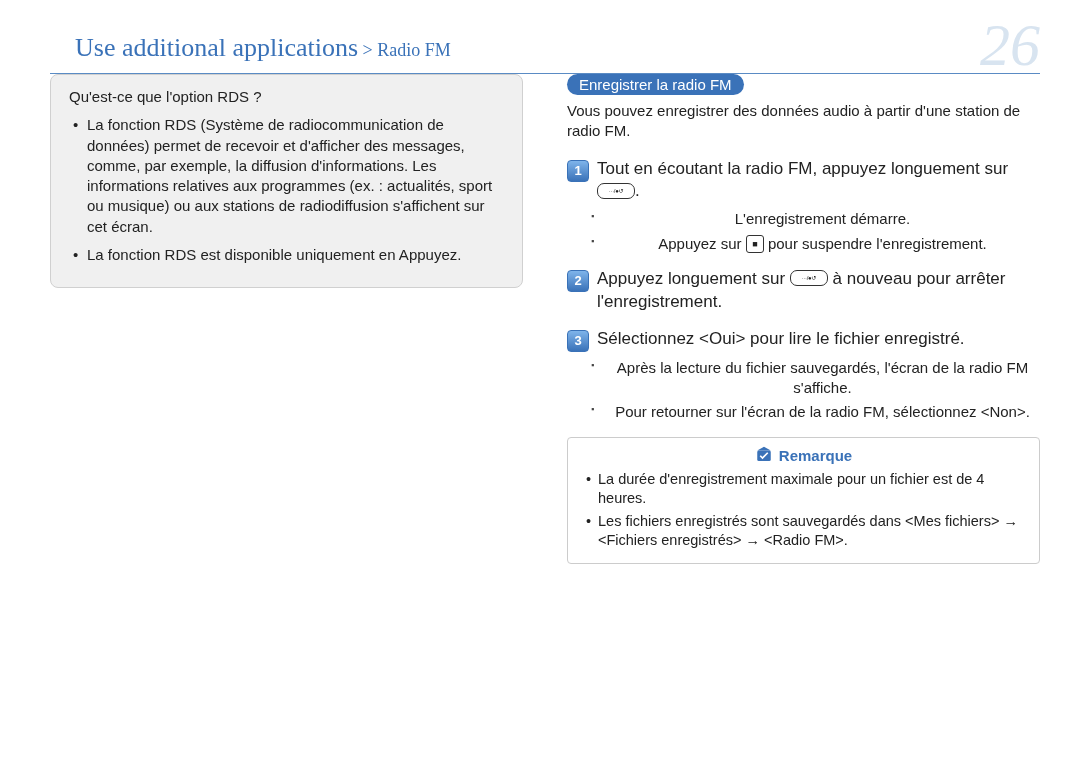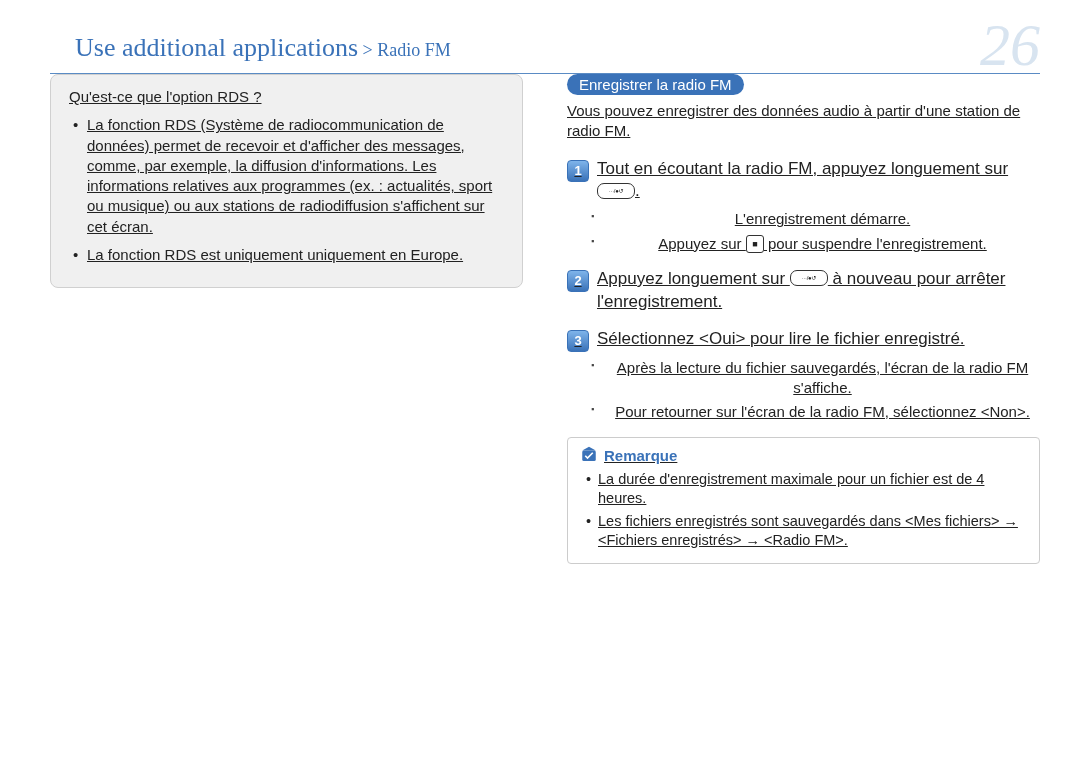--- a/index.html
+++ b/index.html
@@ -42,21 +42,20 @@
     font-family: Georgia, 'Times New Roman', serif;
     font-size: 60px;
     color: #d8e4f0;
     font-style: italic;
     font-weight: normal;
     text-align: right;
   }
   .columns {
     display: flex;
     gap: 44px;
-    text-decoration: underline;
   }
   .col {
     flex: 1;
     min-width: 0;
   }
   
   .info-box {
     background: #f0f0f0;
     border: 1px solid #d0d0d0;
     border-radius: 8px;
@@ -178,20 +177,21 @@
     border-radius: 4px;
     padding: 8px 12px 10px 12px;
     font-size: 14.5px;
     line-height: 1.3;
     margin-top: 10px;
   }
   .note-head {
     display: flex;
     align-items: center;
     margin-bottom: 5px;
+    justify-content: center;
   }
   .note-icon {
     width: 18px;
     height: 18px;
     margin-right: 6px;
     flex-shrink: 0;
   }
   .note-label {
     color: #3a72b8;
     font-weight: bold;
@@ -224,21 +224,21 @@
     <div class="page-number">26</div>
   </div>
 
   <div class="columns">
 
     <div class="col">
       <div class="info-box">
         <div class="info-box-title">Qu'est-ce que l'option RDS ?</div>
         <ul>
           <li>La fonction RDS (Système de radiocommunication de données) permet de recevoir et d'afficher des messages, comme, par exemple, la diffusion d'informations. Les informations relatives aux programmes (ex. : actualités, sport ou musique) ou aux stations de radiodiffusion s'affichent sur cet écran.</li>
-          <li>La fonction RDS est uniquement uniquement en Europe.</li>
+          <li>La fonction RDS est disponible uniquement en Appuyez.</li>
         </ul>
       </div>
     </div>
 
     <div class="col">
       <div class="pill">Enregistrer la radio FM</div>
       <div class="intro-text">Vous pouvez enregistrer des données audio à partir d'une station de radio FM.</div>
 
       
       <div class="step">

